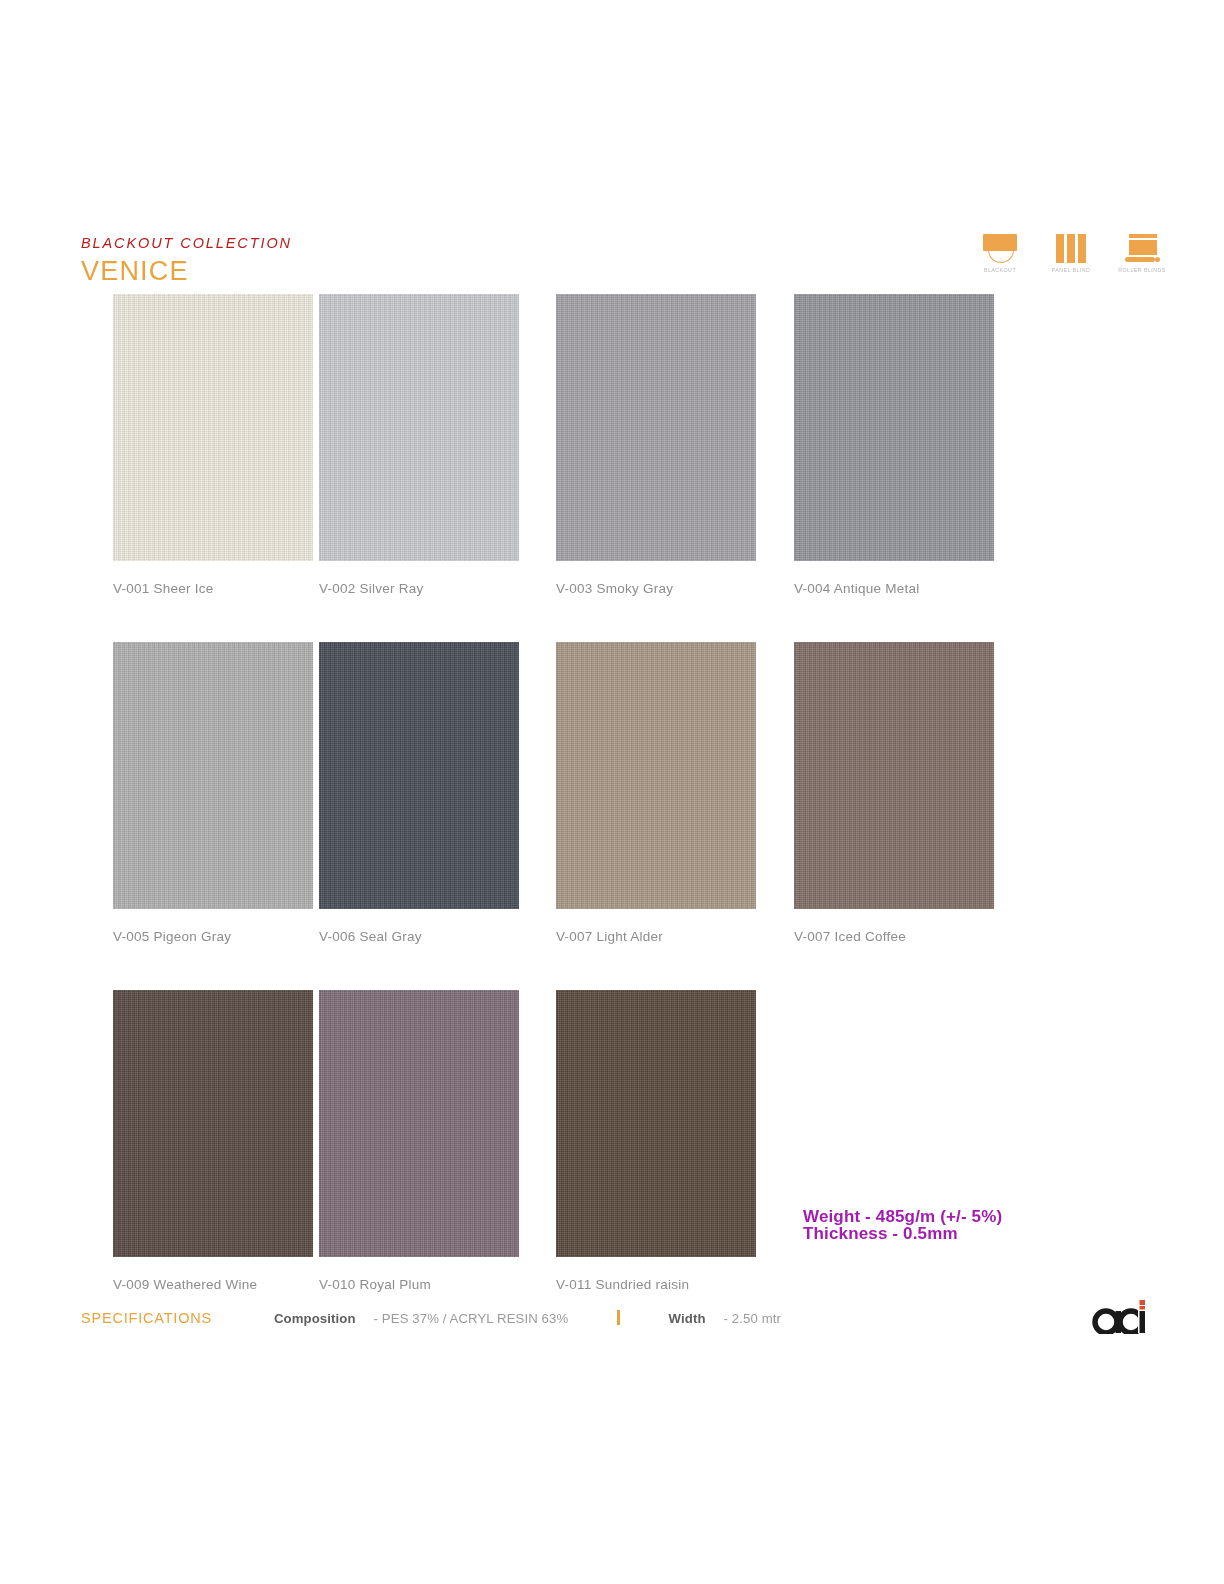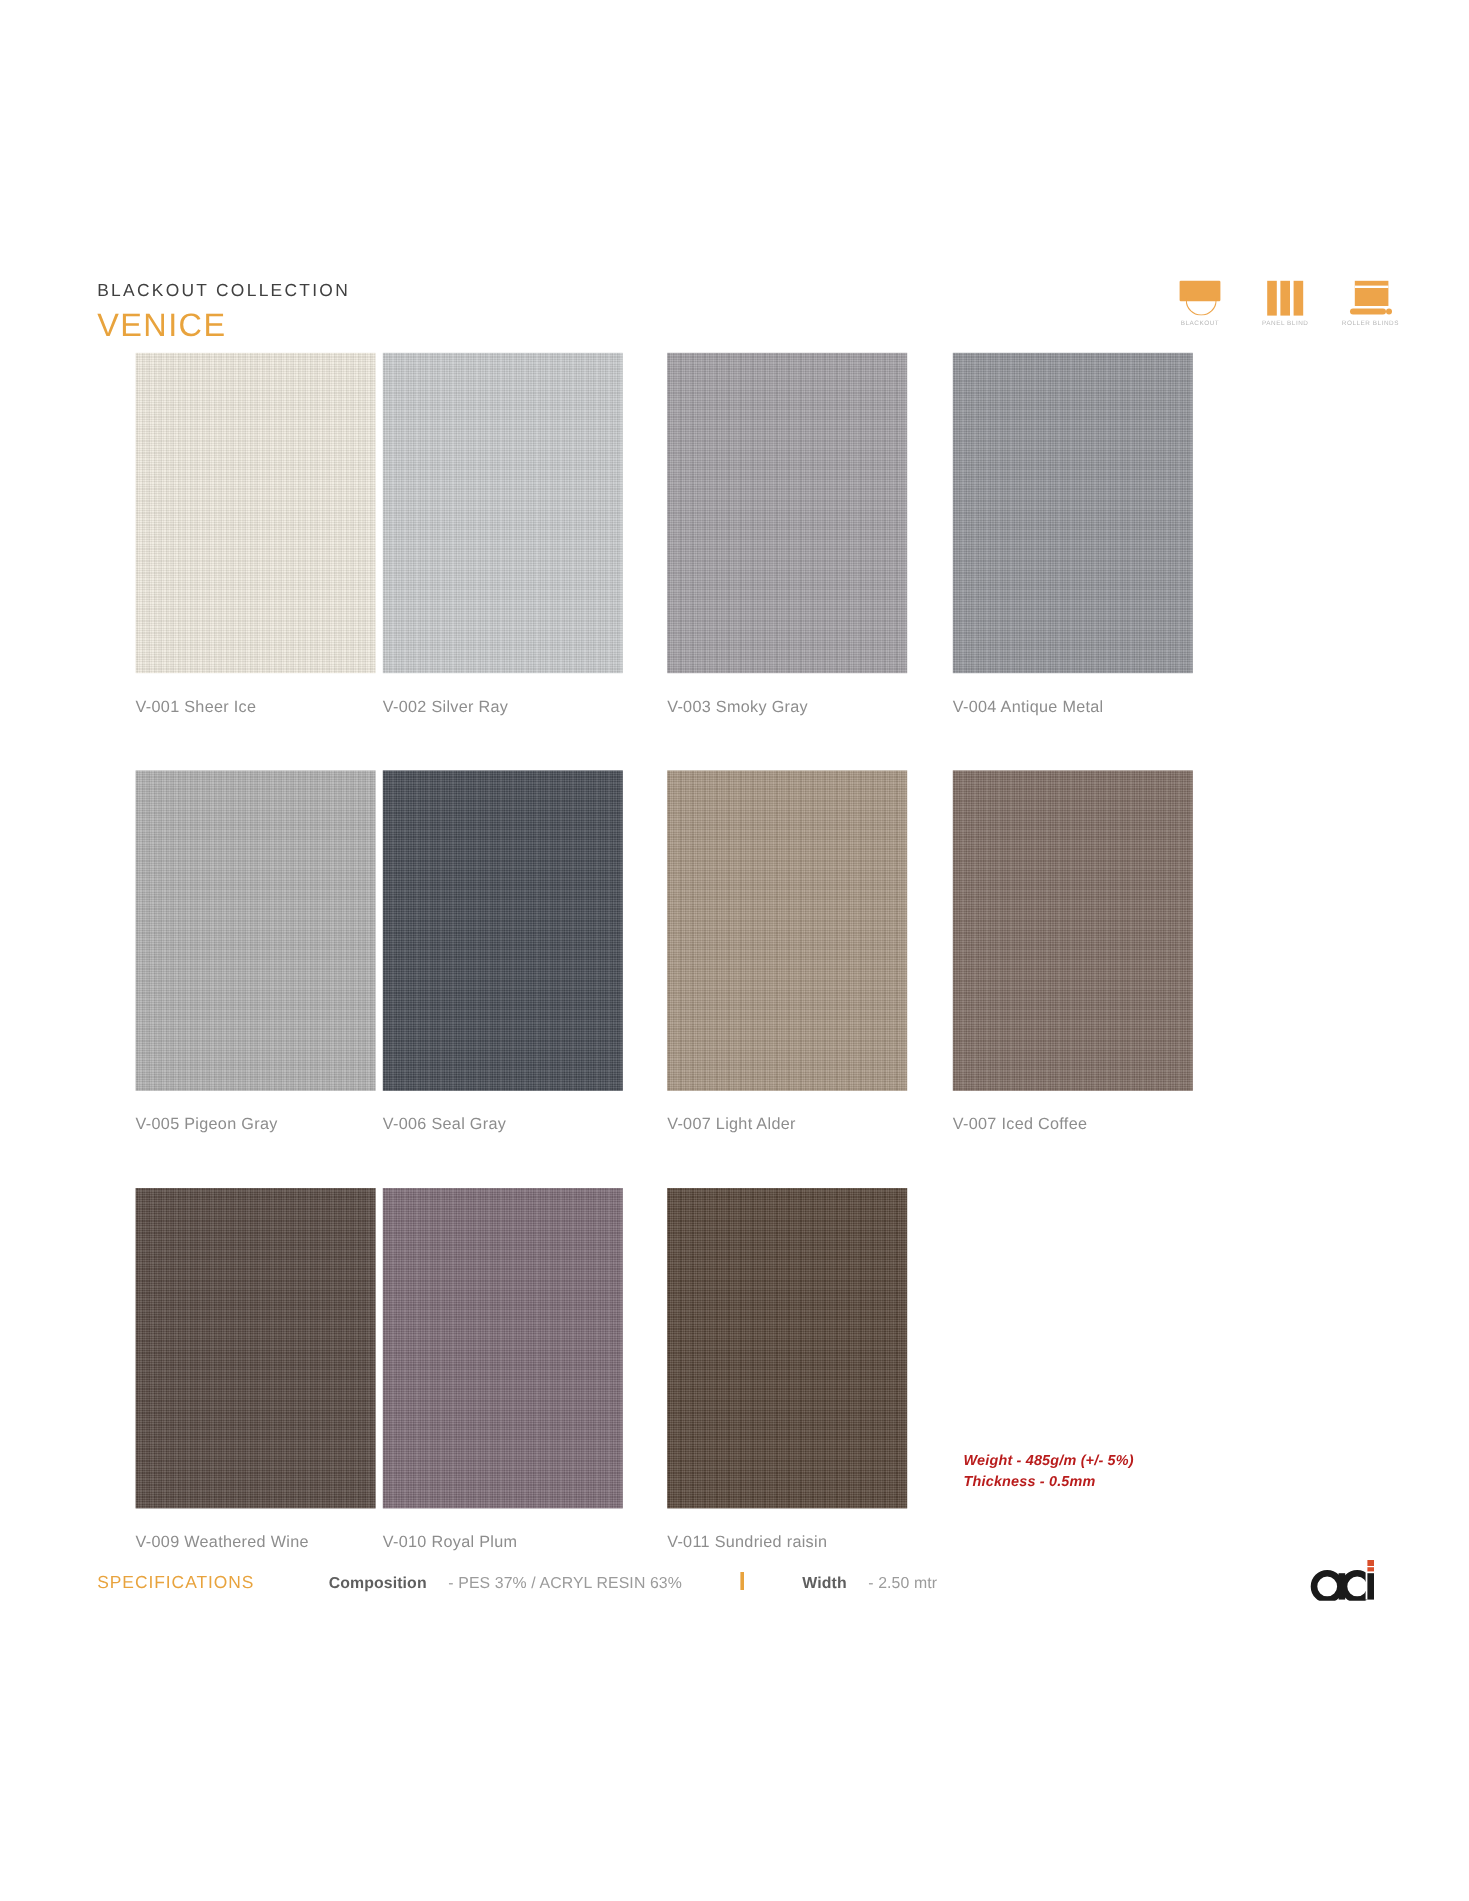--- a/index.html
+++ b/index.html
@@ -26,24 +26,25 @@
   
   .header {
     position: absolute;
     left: 81px;
     top: 234px;
     width: 600px;
   }
   .collection-label {
     font-size: 14.5px;
     letter-spacing: 1.9px;
-    color: #404040;
+    color: #b91c1c;
     font-weight: 400;
     line-height: 18px;
     white-space: nowrap;
+    font-style: italic;
   }
   .collection-name {
     font-size: 27px;
     letter-spacing: 1.2px;
     color: #e8a33d;
     font-weight: 400;
     line-height: 32px;
     margin-top: 3px;
     white-space: nowrap;
   }
@@ -188,27 +189,26 @@
     color: #8d8d8d;
     letter-spacing: 0.25px;
     white-space: nowrap;
   }
 
   
   .fabric-spec {
     position: absolute;
     left: 803px;
     top: 1209px;
-    font-size: 12px;
+    font-size: 17px;
     font-weight: bold;
-    color: #b91c1c;
+    color: #a21caf;
     line-height: 16.5px;
     letter-spacing: 0.15px;
     white-space: nowrap;
-    font-style: italic;
   }
 
   
   .footer {
     position: absolute;
     left: 81px;
     top: 1308px;
     width: 700px;
     display: flex;
     align-items: baseline;

